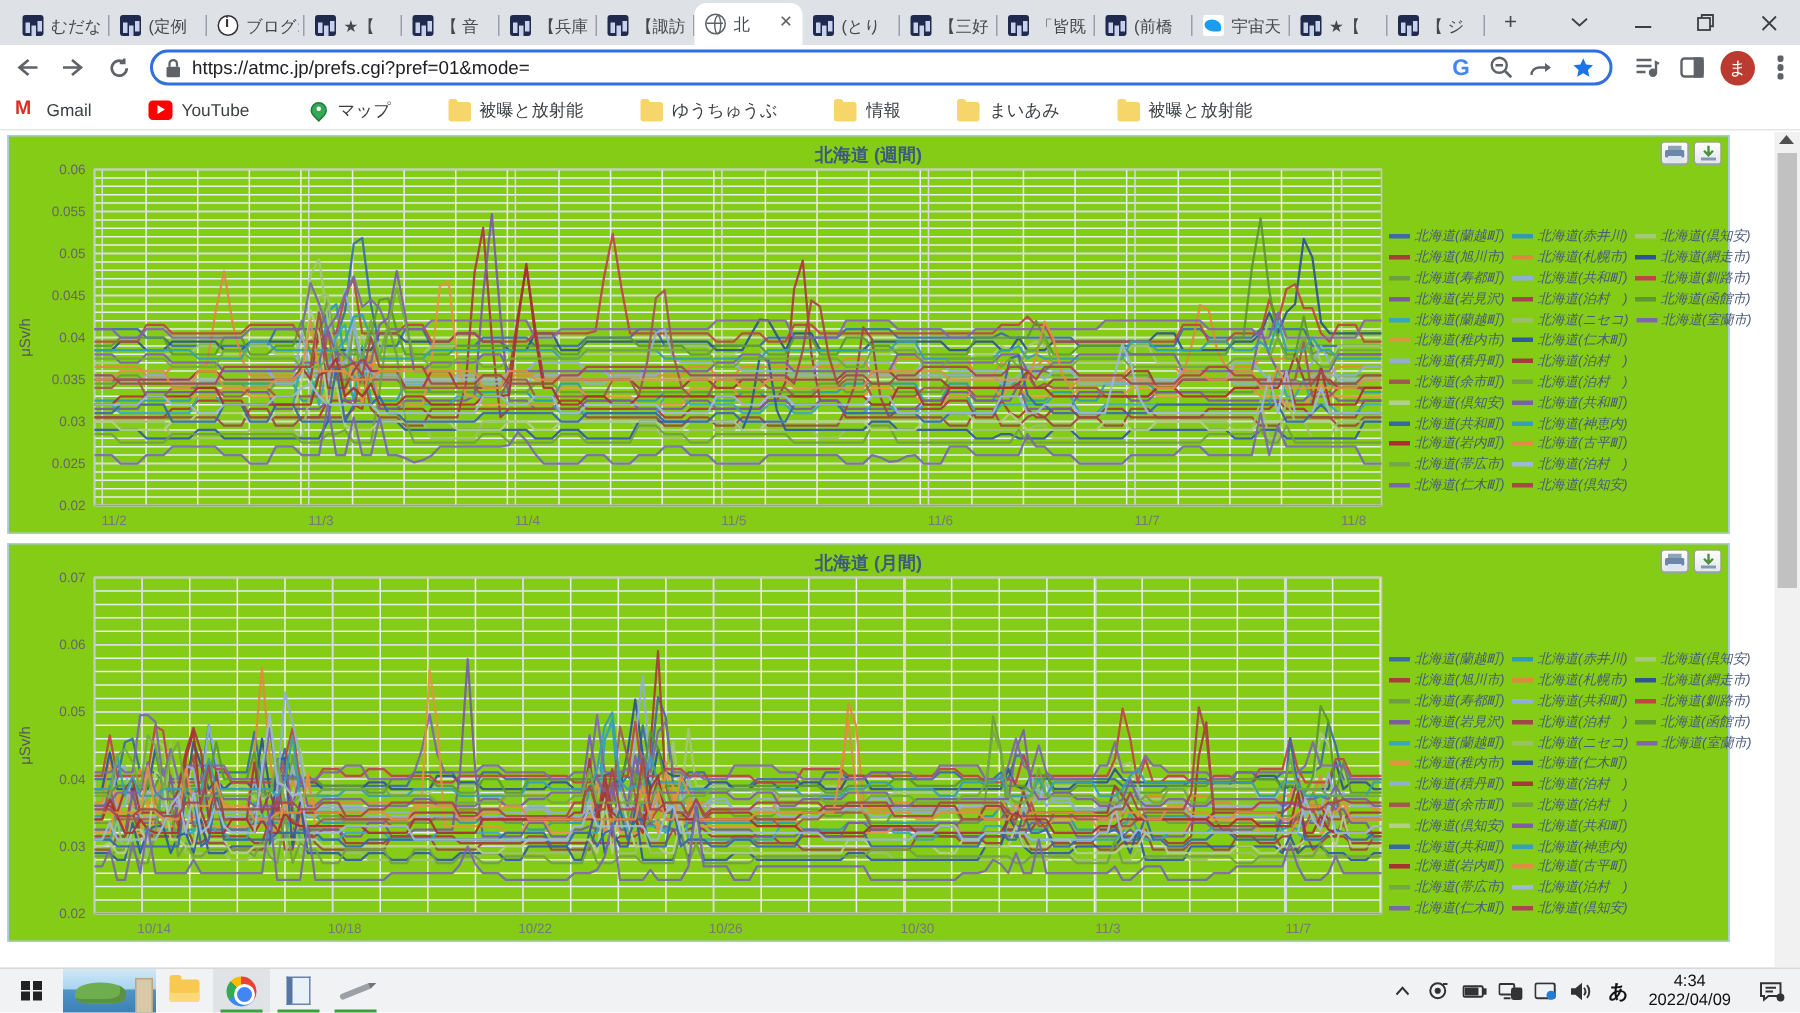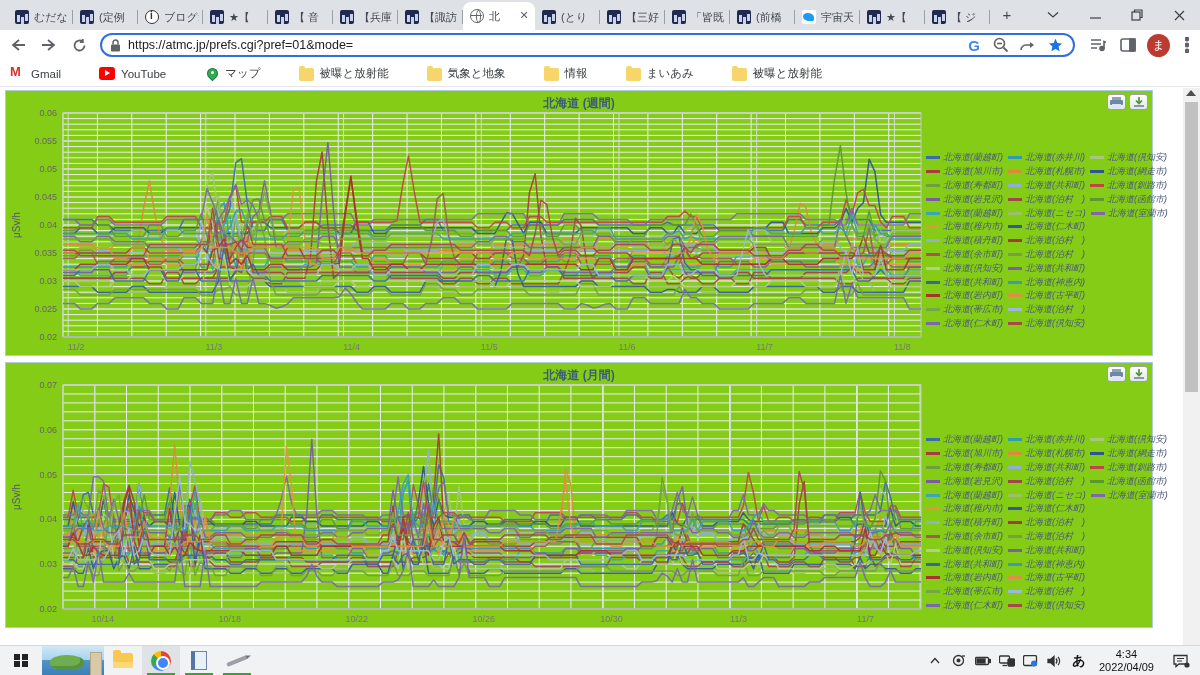--- a/index.html
+++ b/index.html
@@ -292,21 +292,21 @@
       <div class="bm">
         <span class="bmicon maps"></span>
         <span class="bmlabel">マップ</span>
       </div>
       <div class="bm">
         <span class="bmicon folder"></span>
         <span class="bmlabel">被曝と放射能</span>
       </div>
       <div class="bm">
         <span class="bmicon folder"></span>
-        <span class="bmlabel">気象と地象</span>
+        <span class="bmlabel">ゆうちゅうぶ</span>
       </div>
       <div class="bm">
         <span class="bmicon folder"></span>
         <span class="bmlabel">情報</span>
       </div>
       <div class="bm">
         <span class="bmicon folder"></span>
         <span class="bmlabel">まいあみ</span>
       </div>
       <div class="bm">

